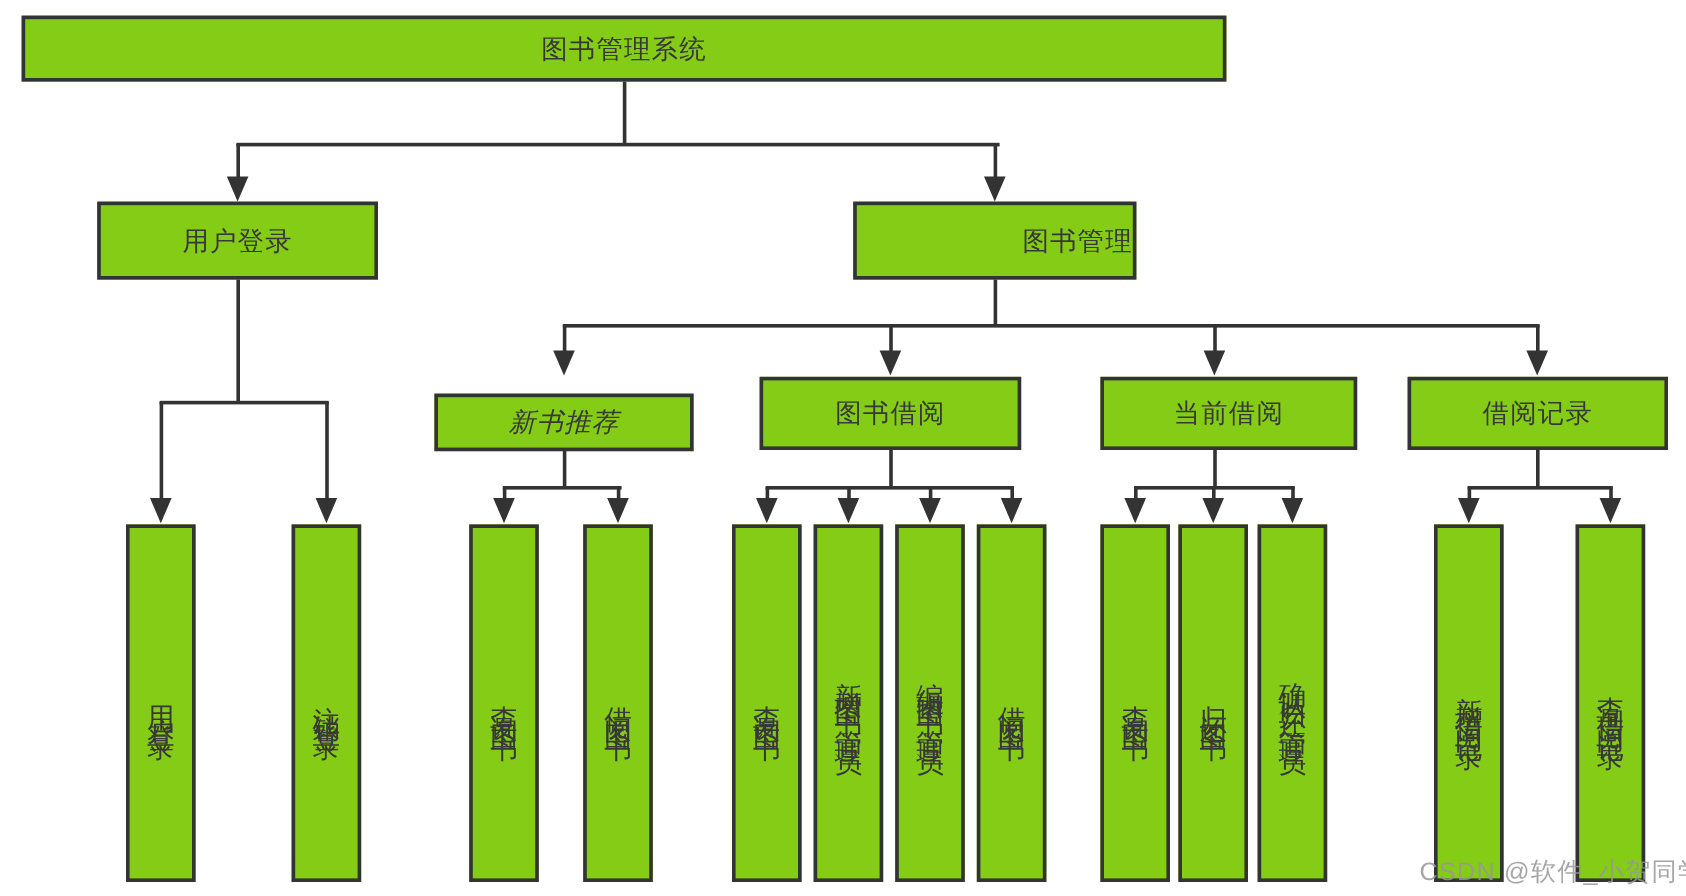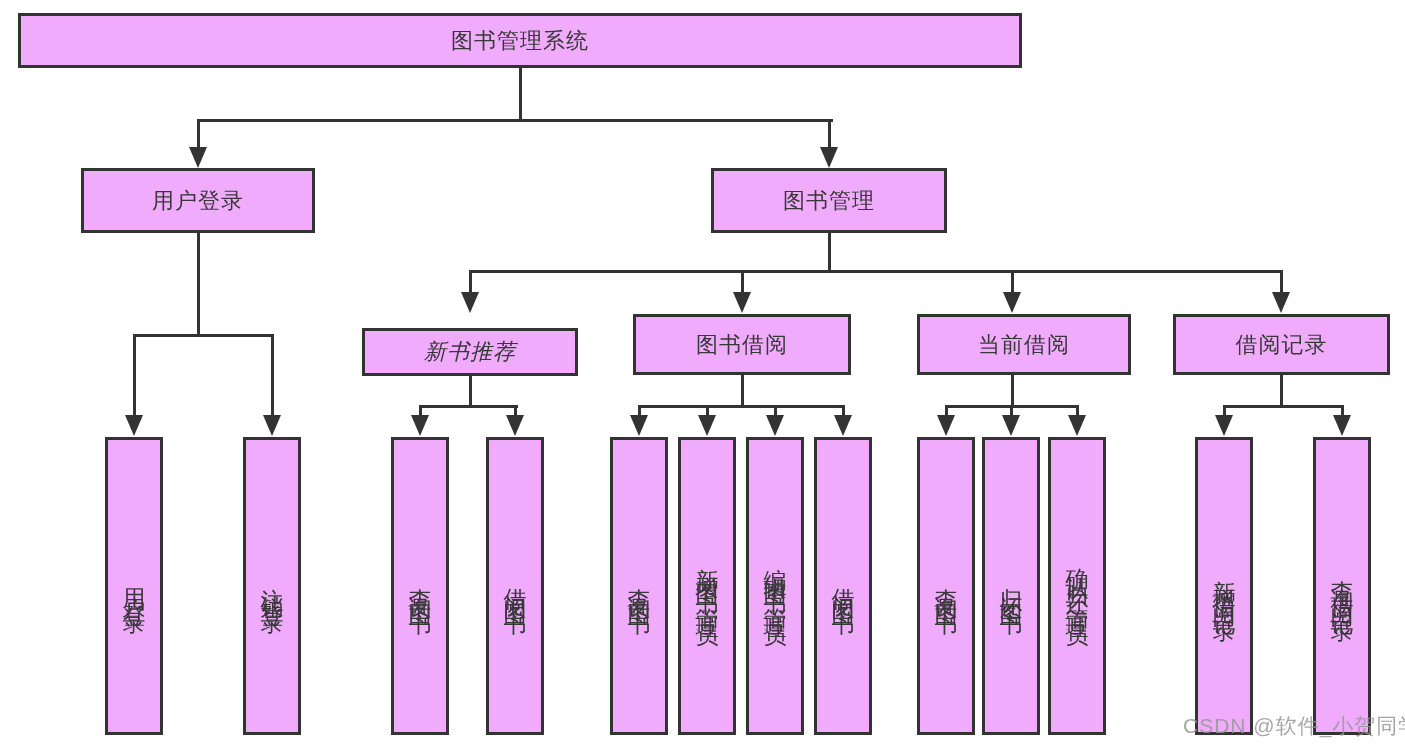--- a/index.html
+++ b/index.html
@@ -1,21 +1,21 @@
 <!DOCTYPE html>
 <html><head>
 <meta charset="utf-8">
 <style>
   html,body{margin:0;padding:0;background:#fff;}
   #canvas{
     position:relative;width:1405px;height:747px;background:#fff;overflow:hidden;
     font-family:"Liberation Sans","DejaVu Sans",sans-serif;color:#333;
   }
   .box{
-    position:absolute;box-sizing:border-box;border:3px solid #333;background:#f0abfc;
+    position:absolute;box-sizing:border-box;border:3px solid #333;background:#84cc16;
     display:flex;align-items:center;justify-content:center;text-align:center;
     color:#383838;
   }
   .hbox{font-size:22px;letter-spacing:1px;}
   .leaf span{
     writing-mode:vertical-rl;text-orientation:mixed;
     font-size:23px;letter-spacing:8px;line-height:1;
   }
   .vline,.hline{position:absolute;background:#333;}
   .vline{width:3px;}
@@ -35,21 +35,21 @@
 
 <div id="canvas">
 
   <div class="box hbox" style="left:18px;top:13px;width:1004px;height:55px;">
     <span>图书管理系统</span>
   </div>
 
   <div class="box hbox" style="left:81px;top:168px;width:234px;height:65px;">
     <span>用户登录</span>
   </div>
-  <div class="box hbox" style="left:711px;top:168px;width:236px;height:65px;">
+  <div class="box hbox" style="left:711px;top:168px;width:236px;height:65px;justify-content:flex-end;">
     <span>图书管理</span>
   </div>
 
   <div class="box hbox" style="left:362px;top:328px;width:216px;height:48px;font-style:italic;">
     <span>新书推荐</span>
   </div>
   <div class="box hbox" style="left:633px;top:314px;width:218px;height:61px;text-align:right;">
     <span>图书借阅</span>
   </div>
   <div class="box hbox" style="left:905px;top:314px;width:214px;height:61px;margin-left:12px;">

